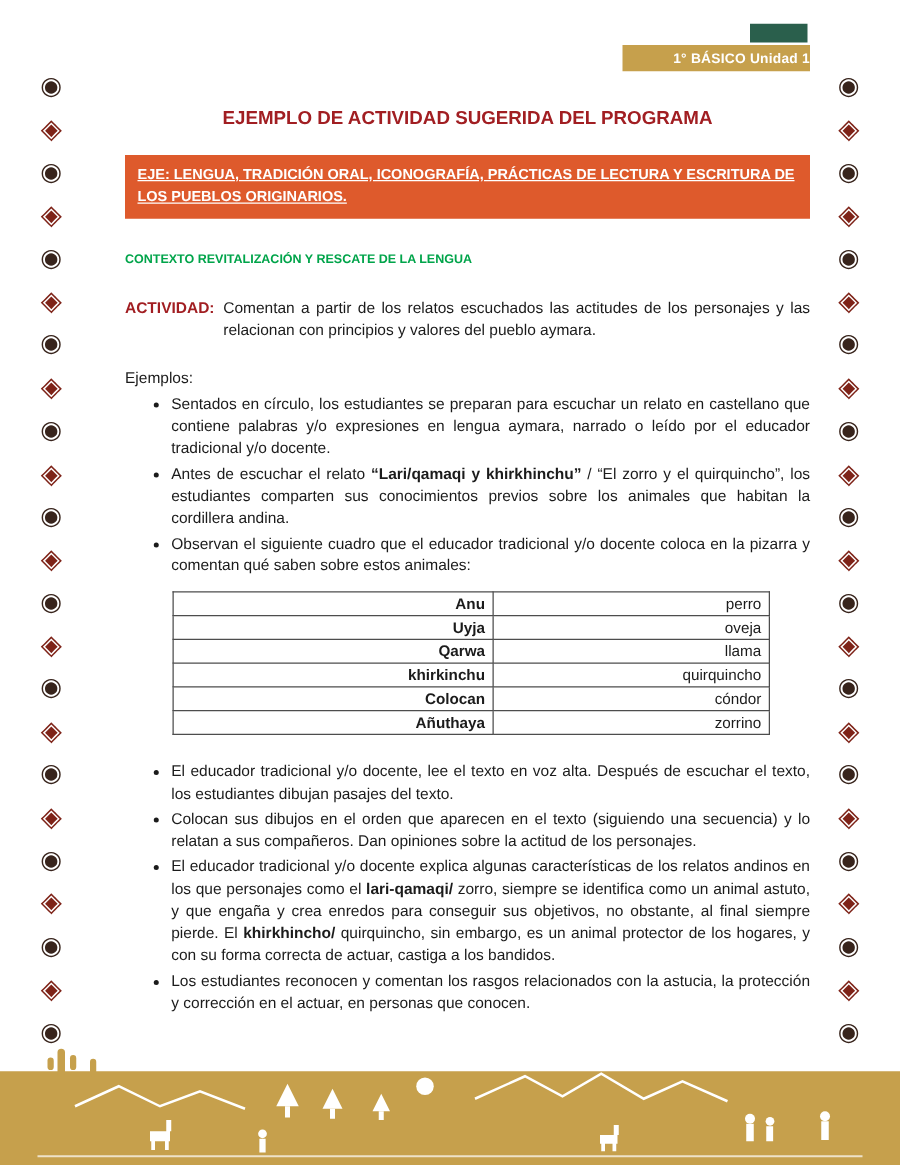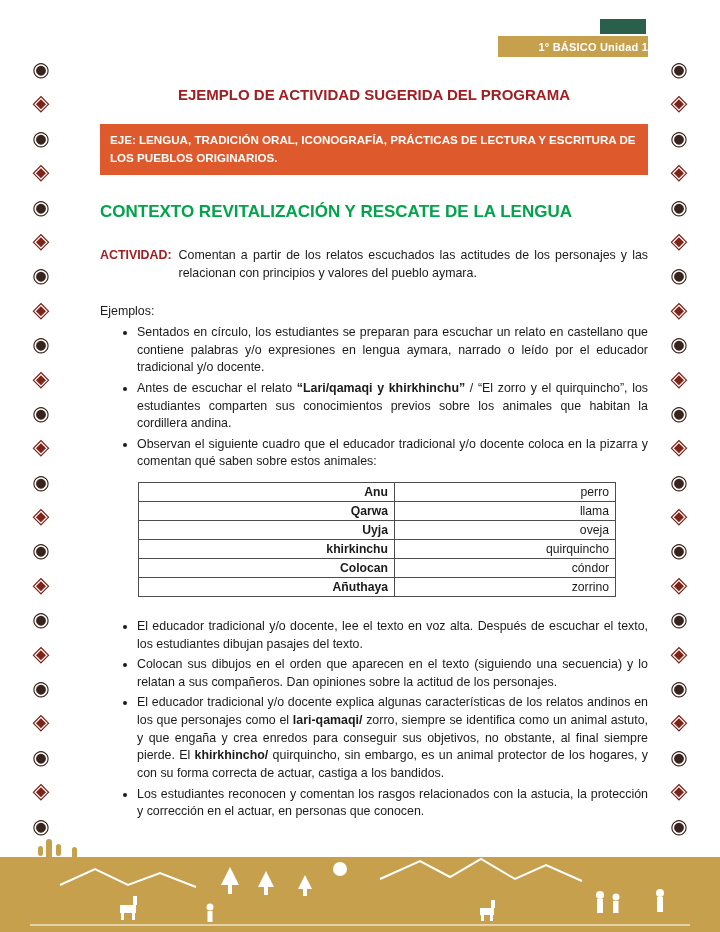--- a/index.html
+++ b/index.html
@@ -16,22 +16,22 @@
   .orn-b{color:var(--orn-red,#7e2318);font-size:22px;}
   
   .badge-area{position:absolute;top:19px;right:72px;width:150px;}
   .badge-green{width:46px;height:15px;margin-left:auto;margin-right:2px;background:var(--badge-green,#2a5f4c);}
   .badge-gold{margin-top:2px;height:21px;background:var(--gold,#c6a04c);color:#fff;
     font-size:11px;font-weight:bold;display:flex;align-items:center;justify-content:flex-end;letter-spacing:.2px;}
   
   .content{position:absolute;left:100px;right:72px;top:86px;}
   .title{color:var(--title-red,#a11e22);font-size:15px;font-weight:bold;text-align:center;margin:0 0 21px;}
   .eje-banner{background:var(--banner-orange,#de5a2c);color:#fff;font-weight:bold;font-size:11.6px;
-    line-height:1.55;padding:7px 10px 8px;margin:0 0 27px;}
-  .contexto{color:var(--green,#00a44a);font-size:17px;font-weight:bold;margin:0 0 25px;}
+    line-height:1.55;padding:7px 10px 8px;margin:0 0 27px;text-decoration:underline;}
+  .contexto{color:var(--green,#00a44a);font-size:10px;font-weight:bold;margin:0 0 25px;}
   .actividad{display:flex;font-size:12.4px;line-height:1.42;margin:0 0 22px;}
   .act-label{color:var(--title-red,#a11e22);font-weight:bold;margin-right:7px;white-space:nowrap;text-align:right;}
   .act-text{flex:1;text-align:justify;}
   .ejemplos{font-size:12.4px;margin:0 0 6px;}
   ul.bullets{margin:0 0 0 22px;padding:0 0 0 15px;font-size:12.4px;line-height:1.42;text-align:justify;}
   ul.bullets li{margin-bottom:3px;}
   ul.bullets .bold{font-weight:bold;}
   table.animals{border-collapse:collapse;margin:11px 0 0 38px;width:478px;font-size:12.2px;text-align:right;}
   table.animals td{border:1px solid #4d4d4d;padding:1px 6px;height:16px;vertical-align:middle;}
   table.animals td.aymara{width:243px;font-weight:bold;}
@@ -122,26 +122,26 @@
         <li><span>Observan el siguiente cuadro que el educador tradicional y/o docente coloca en la pizarra y comentan qué saben sobre estos animales:</span></li>
       </ul>
 
     <table class="animals">
       <tbody id="animal-tbody">
           <tr>
             <td class="aymara">Anu</td>
             <td>perro</td>
           </tr>
           <tr>
+            <td class="aymara">Uyja</td>
+            <td>oveja</td>
+          </tr>
+          <tr>
             <td class="aymara">Qarwa</td>
             <td>llama</td>
-          </tr>
-          <tr>
-            <td class="aymara">Uyja</td>
-            <td>oveja</td>
           </tr>
           <tr>
             <td class="aymara">khirkinchu</td>
             <td>quirquincho</td>
           </tr>
           <tr>
             <td class="aymara">Colocan</td>
             <td>cóndor</td>
           </tr>
           <tr>

